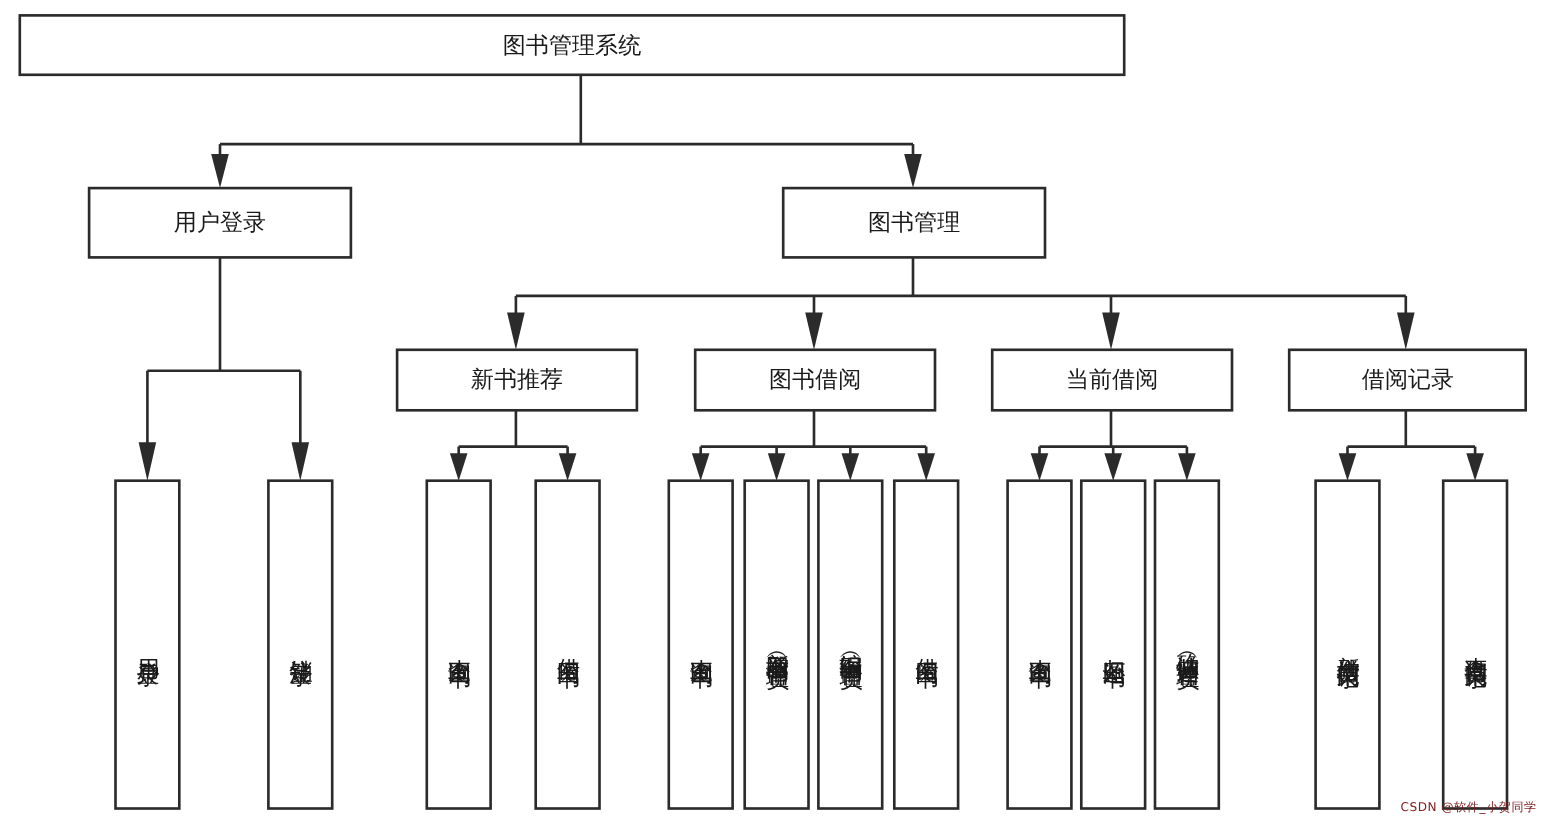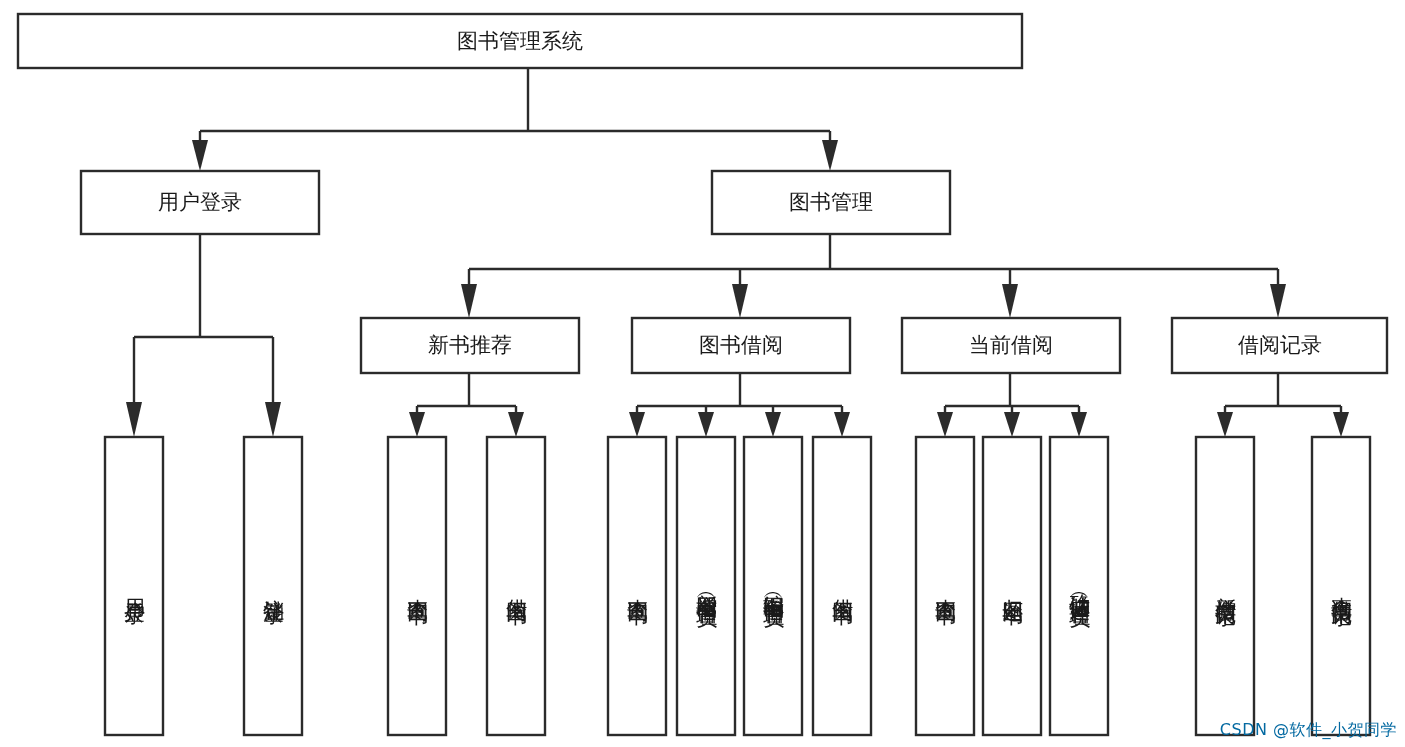--- a/index.html
+++ b/index.html
@@ -57,22 +57,22 @@
     justify-content: center;
     white-space: nowrap;
     pointer-events: none;
     user-select: none;
   }
   #watermark {
     position: absolute;
     right: 8px;
     bottom: 6px;
     font-family: "DejaVu Sans", "Liberation Sans", sans-serif;
-    font-size: 16px;
-    color: #0369a1;
+    font-size: 11px;
+    color: #7f1d1d;
     letter-spacing: 0.5px;
     white-space: nowrap;
     margin-top: 24px;
   }
 </style>
 </head>
 <body>
 
 <svg id="diagram" viewBox="0 0 1405 747">
   <defs></defs>

